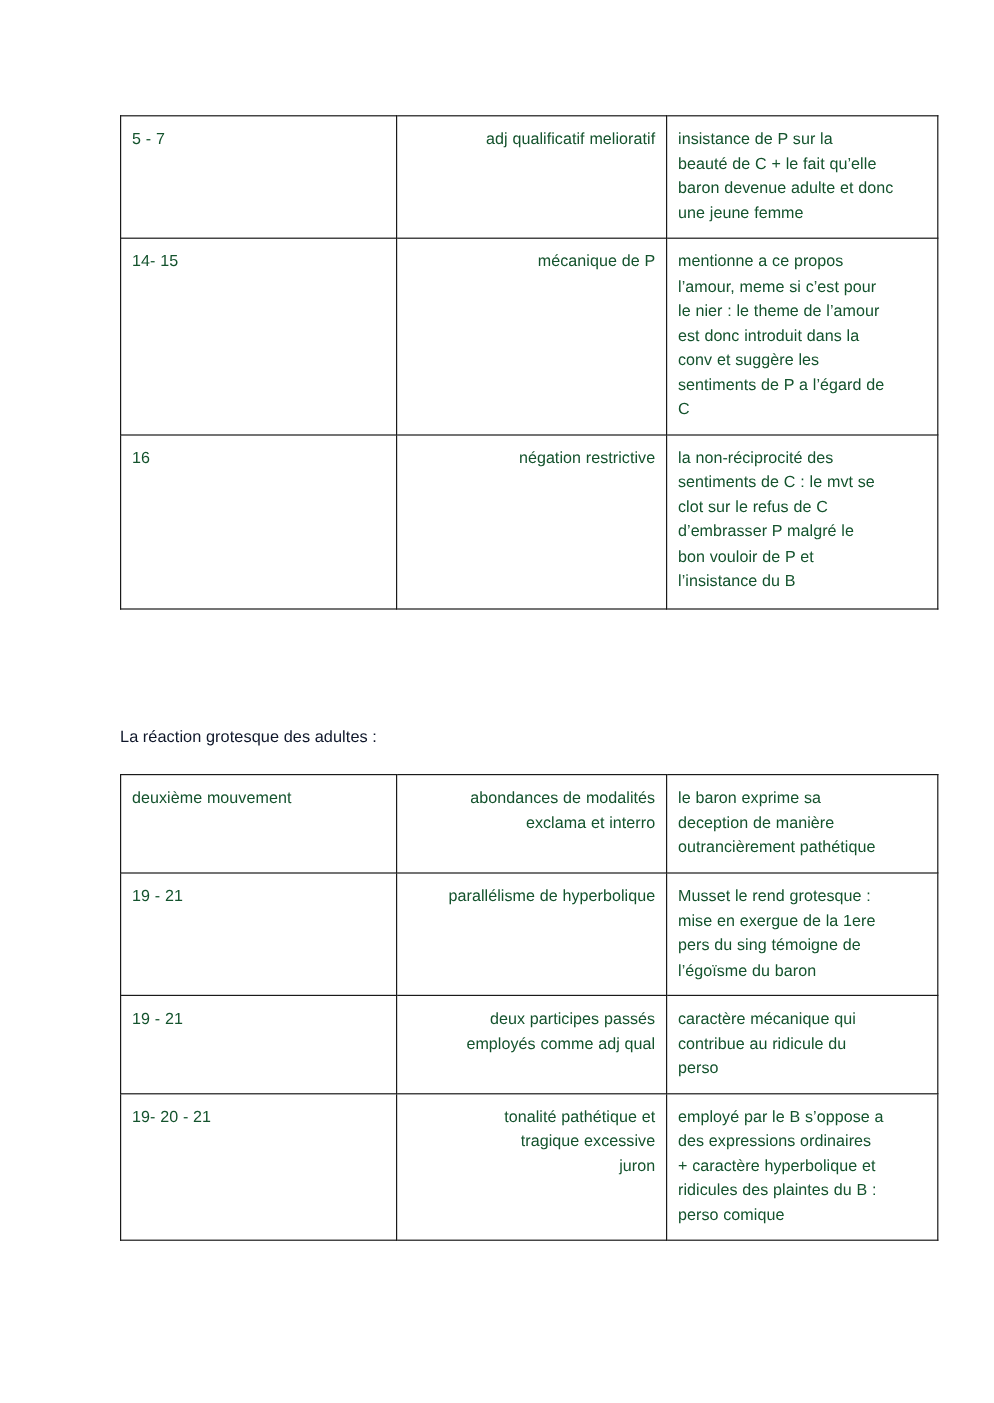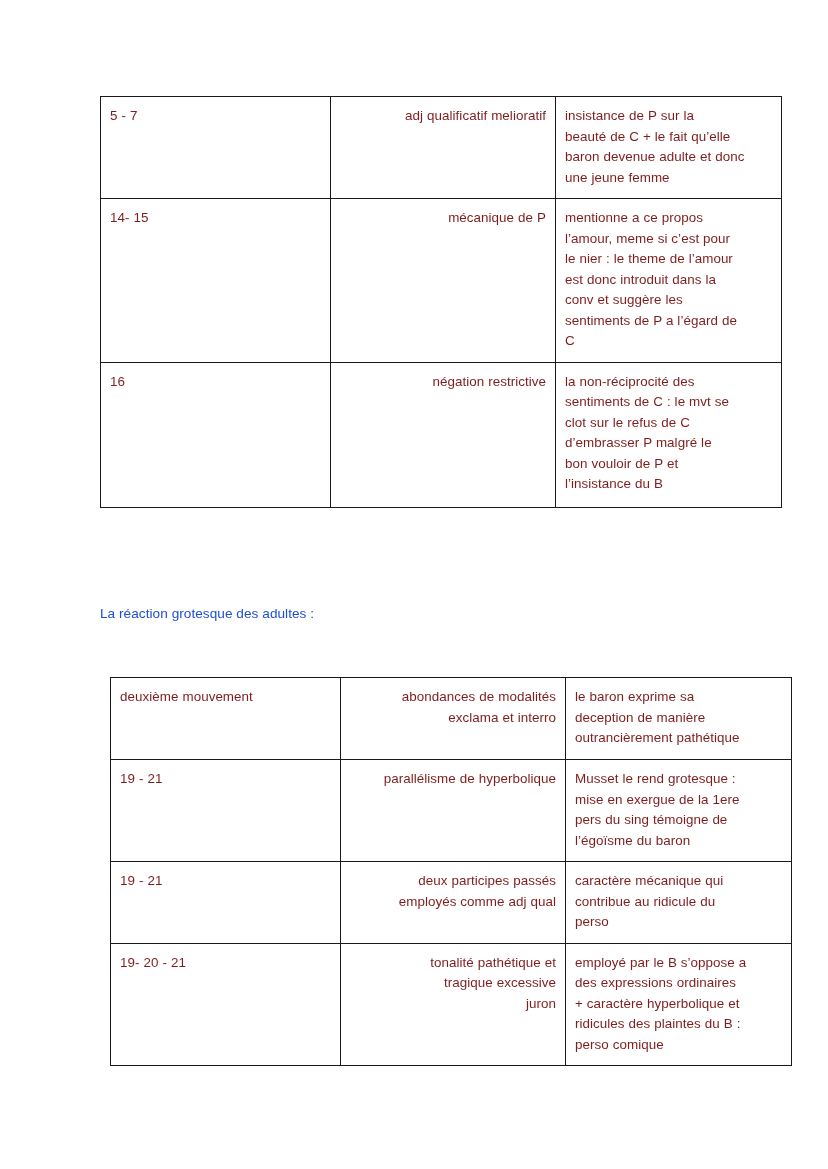--- a/index.html
+++ b/index.html
@@ -29,50 +29,50 @@
 
   .analysis-table {
     position: absolute;
     border-collapse: collapse;
     table-layout: fixed;
     width: 624px;
     background: #ffffff;
   }
 
   #table-one  { left: 100px; top: 96px;  }
-  #table-two  { left: 110px; top: 645px; margin-top: 32px; }
+  #table-two  { left: 100px; top: 645px; }
 
   .analysis-table td {
     border: 1.6px solid #1a1a1a;
     vertical-align: top;
     padding: 9px 9px 10px 9px;
     font-size: 13.4px;
     line-height: 20.5px;
     letter-spacing: 0.05px;
     word-spacing: 0.2px;
-    color: #7f1d1d;
+    color: #14532d;
   }
 
   .col-ref   { width: 211px; }
   .col-proc  { width: 206px; text-align: right; }
   .col-inter { width: 207px; }
 
   .cell-text {
     display: block;
     white-space: pre-line;
   }
 
   .section-label {
     position: absolute;
     left: 100px;
     top: 604px;
     font-size: 13.6px;
     line-height: 20px;
     letter-spacing: 0.05px;
-    color: #1d4ed8;
+    color: #0f172a;
     white-space: nowrap;
   }
 
   
   #table-one tr:nth-child(1) td { height: 77px; }
   #table-one tr:nth-child(2) td { height: 106px; }
   #table-one tr:nth-child(3) td { height: 125px; }
   #table-one tr:nth-child(4) td { height: 100px; text-decoration: underline; }
 
   #table-two tr:nth-child(1) td { height: 62px; }

